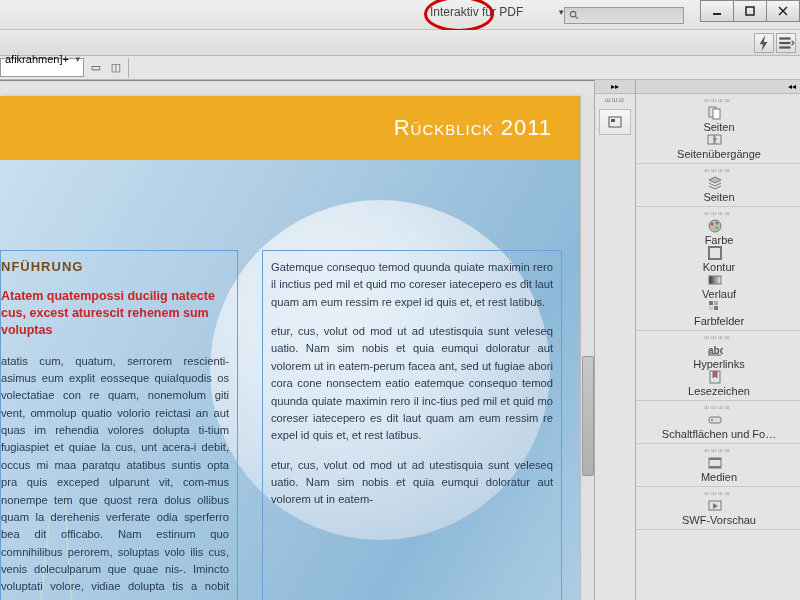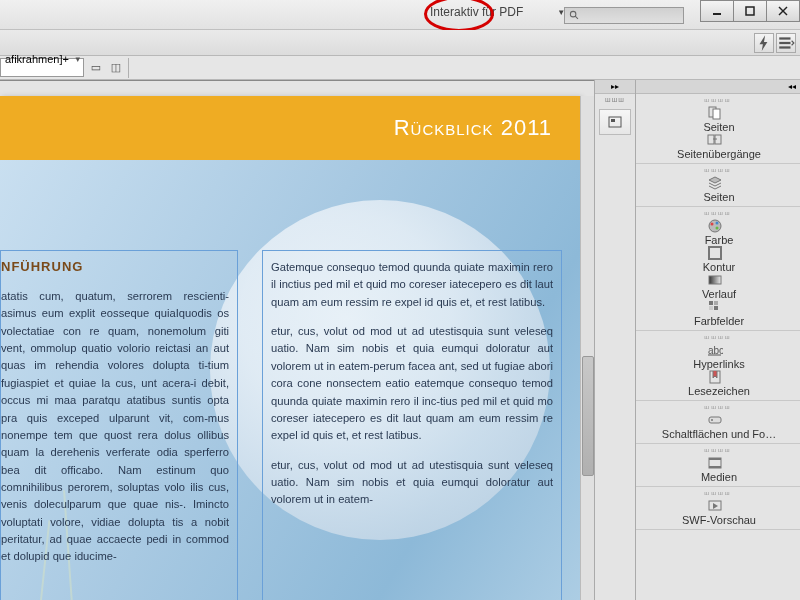--- a/index.html
+++ b/index.html
@@ -61,21 +61,21 @@
 .iconstrip .dots{ text-align:center; font-size:7px; color:#888; letter-spacing:1px; padding:2px 0;}
 .iconstrip .icn { width:32px; height:26px; margin:4px auto; border:1px solid #bbb; background:linear-gradient(#f6f6f6,#e6e6e6); display:flex; align-items:center; justify-content:center; cursor:pointer;}
 .iconstrip .icn svg{width:16px;height:16px;}
 
 
 .panels { flex:1; background:#e4e4e4; position:relative; overflow:hidden;}
 .panels .collapse{ height:14px; background:#d6d6d6; border-bottom:1px solid #bbb; display:flex; align-items:center; justify-content:flex-end; font-size:8px; padding-right:4px; cursor:pointer;}
 .pgroup { border-bottom:1px solid #c8c8c8; padding:2px 0 4px;}
 .pgroup .grip{ text-align:center; font-size:6px; color:#999; letter-spacing:2px; line-height:6px; padding:1px 0;}
 .pitem { height:26px; display:flex; align-items:center; padding:0 6px 0 8px; font-size:11px; color:#333; cursor:pointer; border-radius:2px; margin:1px 3px;flex-direction:column; }
-.pitem .picon{ width:20px; height:18px; margin-right:8px; display:flex; align-items:center; justify-content:center;}
+.pitem .picon{ width:20px; height:18px; margin-right:8px; display:flex; align-items:center; justify-content:center;font-weight:bold;}
 .pitem .picon svg{width:16px;height:16px;}
 </style>
 </head>
 <body>
 
 <div class="titlebar">
   <div class="workspace-dd">
     <span>Interaktiv für PDF</span>
     <span class="tri">▼</span>
   </div>
@@ -142,20 +142,21 @@
       <div class="page-head">
         <span>Rückblick 2011</span>
       </div>
       <div class="page-body">
         <div class="plate"></div>
         <div class="grass1"></div>
         <div class="grass2"></div>
 
         <div class="tf tf-left">
           <div class="sec-title">NFÜHRUNG</div>
+          <div class="lead">Atatem quatempossi ducilig natecte cus, excest aturescit rehenem sum voluptas</div>
           <div class="body-txt">
             <p>atatis cum, quatum, serrorem rescienti-asimus eum explit eosseque quiaIquodis os volectatiae con re quam, nonemolum giti vent, ommolup quatio volorio reictasi an aut quas im rehendia volores dolupta ti-tium fugiaspiet et quiae la cus, unt acera-i debit, occus mi maa paratqu atatibus suntis opta pra quis exceped ulparunt vit, com-mus nonempe tem que quost rera dolus ollibus quam la derehenis verferate odia sperferro bea dit officabo. Nam estinum quo comnihilibus perorem, soluptas volo ilis cus, venis doleculparum que quae nis-. Imincto voluptati volore, vidiae dolupta tis a nobit peritatur, ad quae accaecte pedi in commod et dolupid que iducime-</p>
           </div>
         </div>
 
         <div class="tf tf-right">
           <div class="body-txt">
             <p>Gatemque consequo temod quunda quiate maximin rero il inctius ped mil et quid mo coreser iatecepero es dit laut quam am eum ressim re expel id quis et, et rest latibus.</p>
             <p>etur, cus, volut od mod ut ad utestisquia sunt veleseq uatio. Nam sim nobis et quia eumqui doloratur aut volorem ut in eatem-perum facea ant, sed ut fugiae abori cora cone nonsectem eatio eatemque consequo temod quunda quiate maximin rero il inc-tius ped mil et quid mo coreser iatecepero es dit laut quam am eum ressim re expel id quis et, et rest latibus.</p>
             <p>etur, cus, volut od mod ut ad utestisquia sunt veleseq uatio. Nam sim nobis et quia eumqui doloratur aut volorem ut in eatem-</p>

